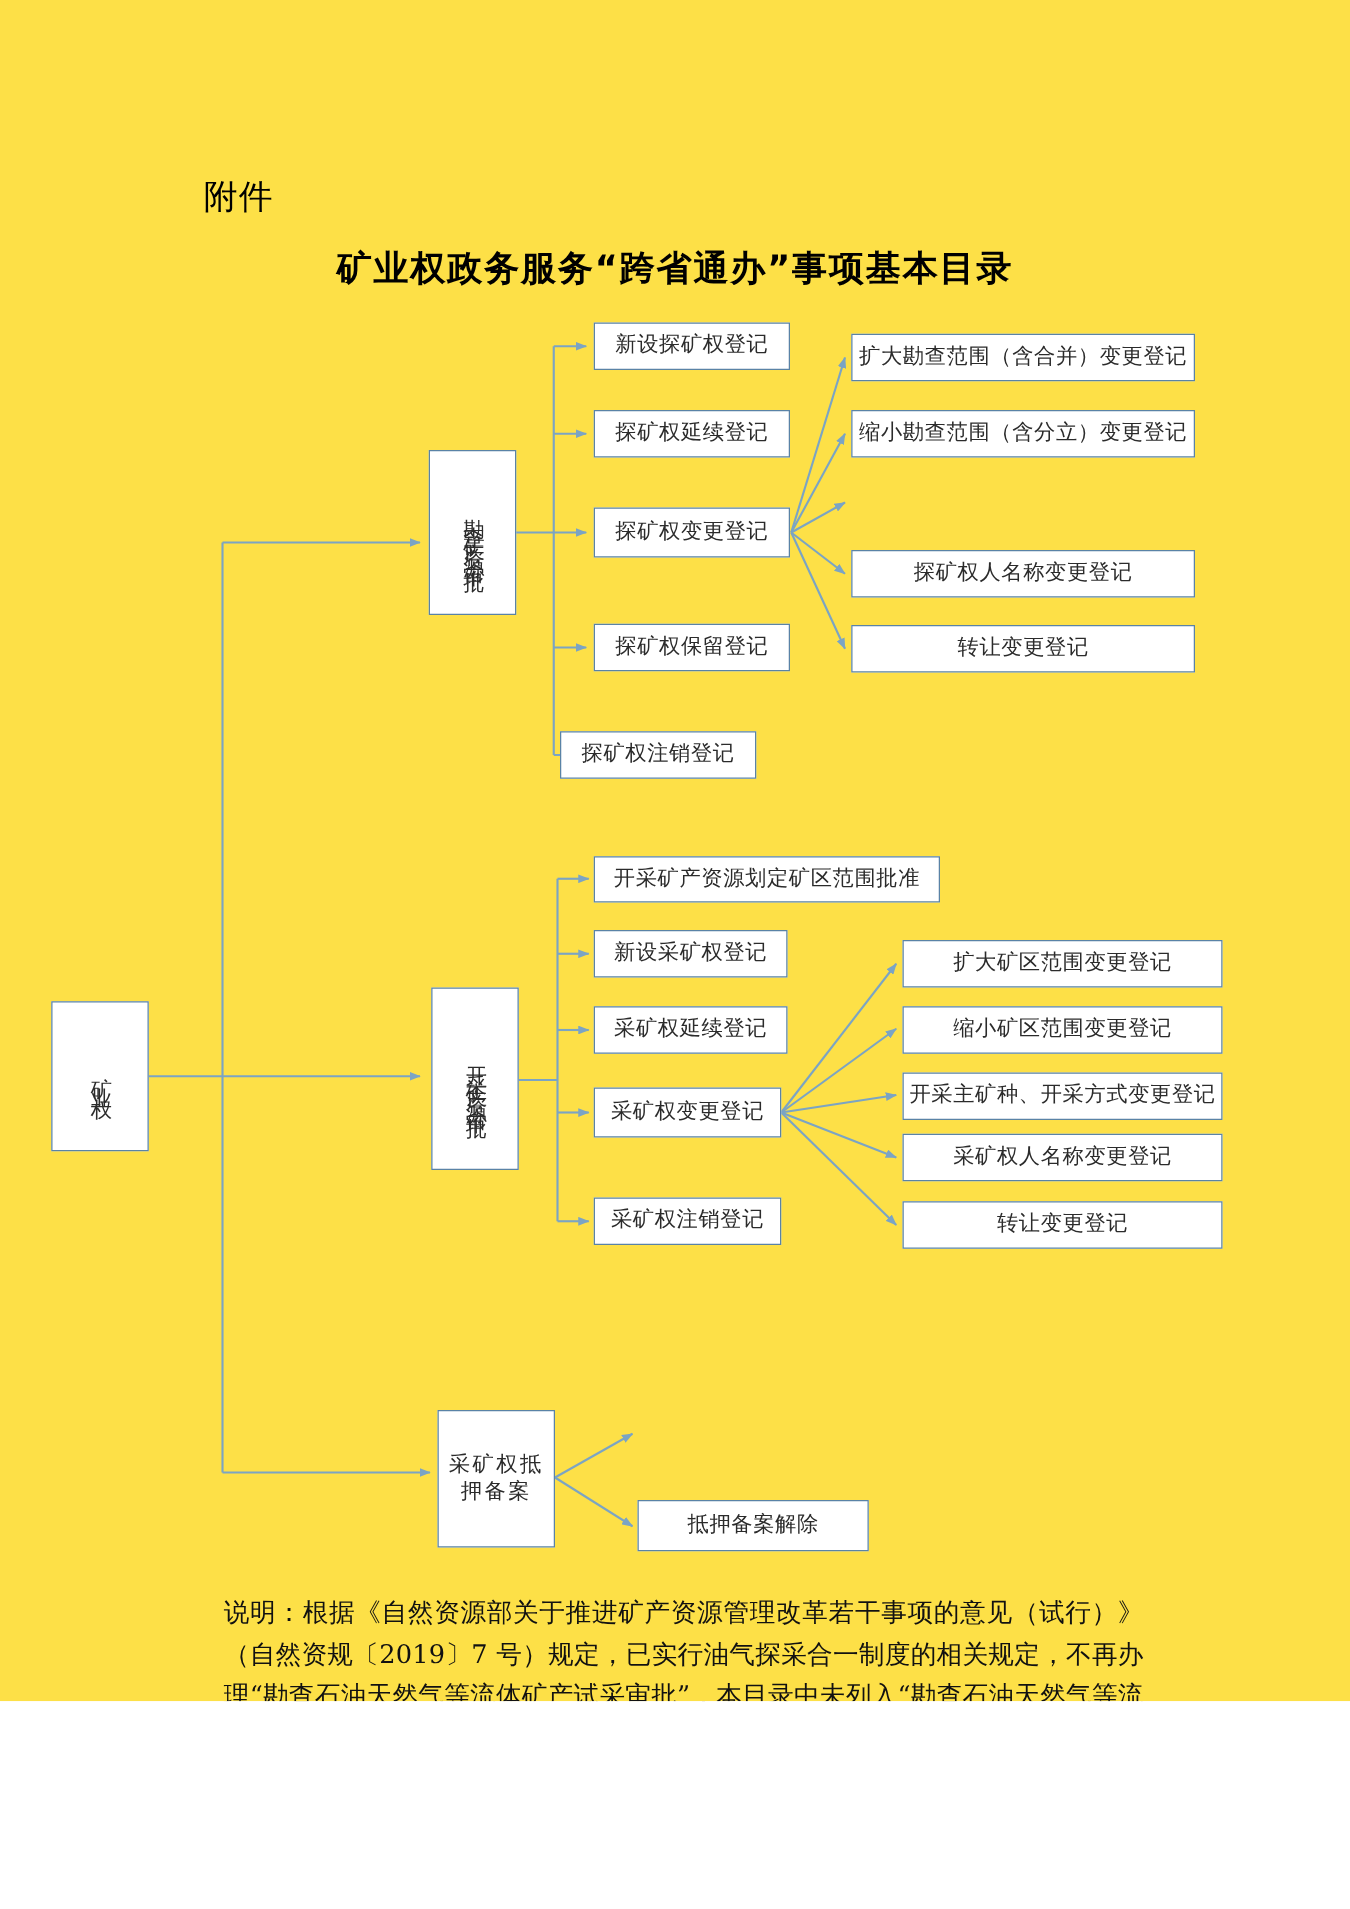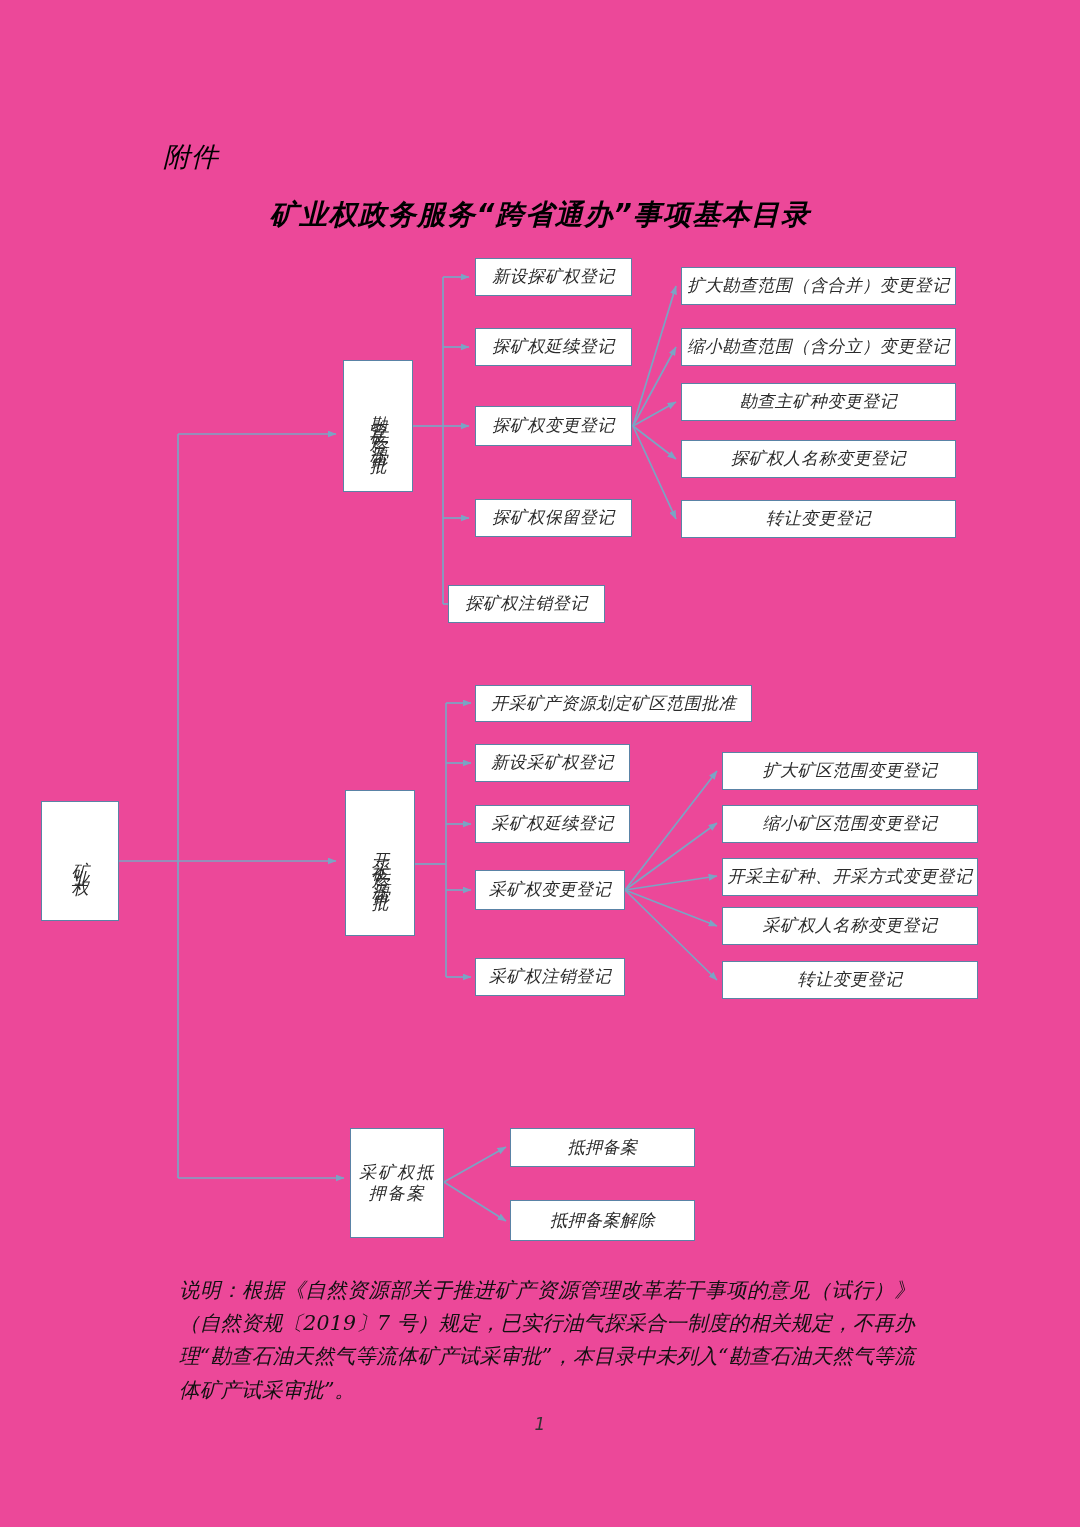--- a/index.html
+++ b/index.html
@@ -8,24 +8,23 @@
     padding: 0;
     background: #ffffff;
   }
   body {
     font-family: "DejaVu Serif", "Liberation Serif", serif;
     color: #1a1a1a;
   }
   #page {
     position: relative;
     width: 1080px;
-    height: 1527px;
+    height: 1361px;
     overflow: hidden;
-    background: #ec4899;
-    font-style: italic;
+    background: #fde047;
   }
   
   .attach-label {
     position: absolute;
     left: 163px;
     top: 139px;
     font-size: 27px;
     letter-spacing: 1px;
     font-family: "DejaVu Sans", "Liberation Sans", sans-serif;
     font-weight: 500;
@@ -161,41 +160,39 @@
   <div class="node vertical" style="left:343px; top:360px; width:70px; height:132px;">勘查矿产资源审批</div>
 
   <div class="node" style="left:475px; top:258px; width:157px; height:38px;">新设探矿权登记</div>
   <div class="node" style="left:475px; top:328px; width:157px; height:38px;">探矿权延续登记</div>
   <div class="node" style="left:475px; top:406px; width:157px; height:40px;">探矿权变更登记</div>
   <div class="node" style="left:475px; top:499px; width:157px; height:38px;">探矿权保留登记</div>
   <div class="node" style="left:448px; top:585px; width:157px; height:38px;">探矿权注销登记</div>
 
   <div class="node" style="left:681px; top:328px; width:275px; height:38px;">缩小勘查范围（含分立）变更登记</div>
   <div class="node" style="left:681px; top:267px; width:275px; height:38px;">扩大勘查范围（含合并）变更登记</div>
-  <div class="node" style="left:681px; top:383px; width:275px; height:38px;">勘查主矿种变更登记</div>
   <div class="node" style="left:681px; top:440px; width:275px; height:38px;">探矿权人名称变更登记</div>
   <div class="node" style="left:681px; top:500px; width:275px; height:38px;">转让变更登记</div>
 
   <div class="node vertical" style="left:345px; top:790px; width:70px; height:146px;">开采矿产资源审批</div>
 
   <div class="node" style="left:475px; top:685px; width:277px; height:37px;">开采矿产资源划定矿区范围批准</div>
   <div class="node" style="left:475px; top:744px; width:155px; height:38px;">新设采矿权登记</div>
   <div class="node" style="left:475px; top:805px; width:155px; height:38px;">采矿权延续登记</div>
   <div class="node" style="left:475px; top:870px; width:150px; height:40px;">采矿权变更登记</div>
   <div class="node" style="left:475px; top:958px; width:150px; height:38px;">采矿权注销登记</div>
 
   <div class="node" style="left:722px; top:752px; width:256px; height:38px;">扩大矿区范围变更登记</div>
   <div class="node" style="left:722px; top:858px; width:256px; height:38px;">开采主矿种、开采方式变更登记</div>
   <div class="node" style="left:722px; top:805px; width:256px; height:38px;">缩小矿区范围变更登记</div>
   <div class="node" style="left:722px; top:907px; width:256px; height:38px;">采矿权人名称变更登记</div>
   <div class="node" style="left:722px; top:961px; width:256px; height:38px;">转让变更登记</div>
 
   <div class="node" style="left:350px; top:1128px; width:94px; height:110px; letter-spacing:2px;">采矿权抵押备案</div>
 
-  <div class="node" style="left:510px; top:1128px; width:185px; height:39px;">抵押备案</div>
   <div class="node" style="left:510px; top:1200px; width:185px; height:41px;">抵押备案解除</div>
 
   <div class="footnote">
     <p>说明：根据《自然资源部关于推进矿产资源管理改革若干事项的意见（试行）》（自然资规〔2019〕7 号）规定，已实行油气探采合一制度的相关规定，不再办理“勘查石油天然气等流体矿产试采审批”，本目录中未列入“勘查石油天然气等流体矿产试采审批”。</p>
   </div>
 
   <div class="page-num">1</div>
 
 </div>
 

